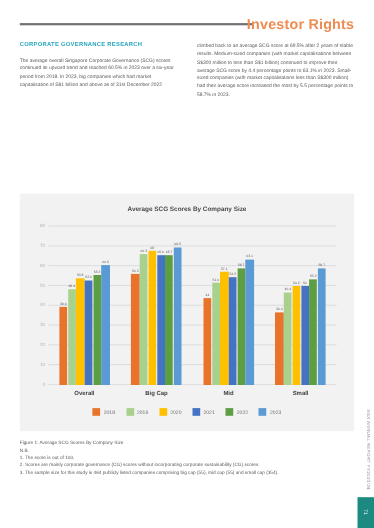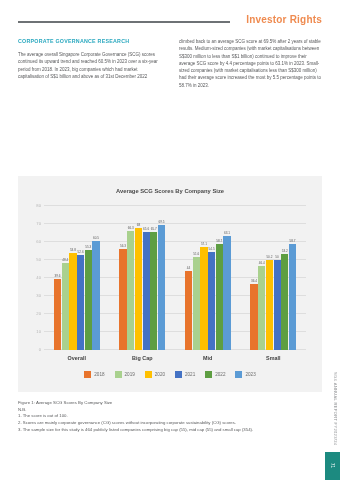--- a/index.html
+++ b/index.html
@@ -12,21 +12,21 @@
   .page { position: relative; width: 340px; height: 480px; background: #fff; }
 
   
   .header { position: absolute; left: 0; top: 14px; width: 340px; height: 18px; }
   .header-rule {
     position: absolute; left: 18px; top: 7px; width: 212px; height: 1.5px;
     background: #6e7275;
   }
   .header-title {
     position: absolute; right: 18px; top: 0px;
-    font-size: 10px; font-weight: bold; letter-spacing: .2px;
+    font-size: 13px; font-weight: bold; letter-spacing: .2px;
     color: #ef8b50;
   }
 
   
   .cols {
     position: absolute; left: 18px; top: 38px; width: 304px;
     display: flex; gap: 18px;
   }
   .col { width: 143px; }
   .col-head {

